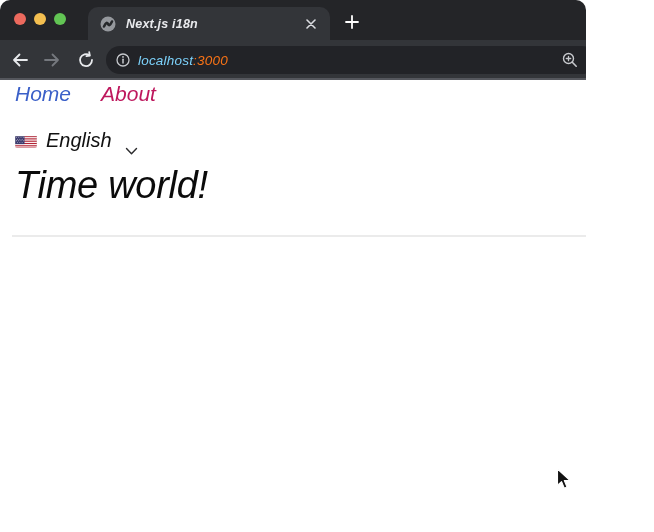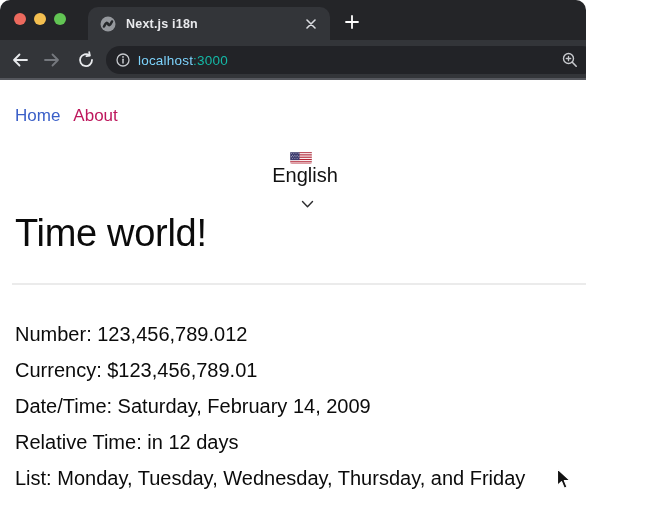--- a/index.html
+++ b/index.html
@@ -6,20 +6,21 @@
   html, body { background: #ffffff; }
   body { font-family: "Liberation Sans", sans-serif; }
 
   .window {
     position: relative;
     width: 586px;
     height: 532px;
     overflow: hidden;
     background: #ffffff;
     border-radius: 10px 10px 0 0;
+    font-style: italic;
   }
 
   
   .titlebar {
     position: absolute;
     top: 0; left: 0; right: 0;
     height: 40px;
     background: #242528;
   }
   .traffic-lights {
@@ -82,44 +83,42 @@
     position: absolute;
     left: 106px; right: -10px; top: 6px;
     height: 28px;
     background: #222327;
     border-radius: 14px;
     display: flex; align-items: center;
   }
   .site-info { margin-left: 10px; width: 14px; height: 14px; flex: 0 0 auto; }
   .url-text { margin-left: 8px; font-size: 13.5px; letter-spacing: .2px; white-space: nowrap; }
   .url-host { color: #7dd3fc; }
-  .url-port { color: #14b8a6; }
+  .url-port { color: #f97316; }
   .zoom-btn { position: absolute; right: 18px; top: 6px; width: 16px; height: 16px; }
 
   
   .content {
     position: absolute;
     top: 82px; left: 0; right: 0; bottom: 0;
     background: #ffffff;
     padding-left: 15px;
     color: #111111;
   }
   .main-nav {
-    margin-top: 24px;
-    display: flex; gap: 13px;
-    font-size: 17px;
+    display: flex; gap: 30px;
+    font-size: 21px;
   }
   .nav-link-home { color: #3a5fc8; cursor: pointer; }
   .nav-link-about { color: #be185d; cursor: pointer; }
 
   .lang-row {
     margin-top: 23px;
     display: flex; align-items: center;
     font-size: 20px;
-    flex-direction: column;
   }
   .flag { width: 22px; height: 15px; border-radius: 2px; overflow: hidden; flex: 0 0 auto; }
   .lang-label { margin-left: 9px; color: #111111; }
   .lang-chevron { margin-left: 13px; width: 13px; height: 9px; margin-top: 4px; }
 
   h1.heading {
     margin-top: 12px;
     font-size: 38px;
     font-weight: 400;
     letter-spacing: -0.3px;
@@ -252,27 +251,20 @@
         <svg width="13" height="9" viewBox="0 0 13 9">
           <path d="M1.5 1.5 L6.5 6.8 L11.5 1.5" fill="none" stroke="#2c2c2e" stroke-width="1.4" stroke-linecap="round" stroke-linejoin="round"></path>
         </svg>
       </span>
     </div>
 
     <h1 class="heading">Time world!</h1>
 
     <hr class="divider">
 
-    <div class="info-lines">
-      <div class="info-line">Number: 123,456,789.012</div>
-      <div class="info-line">Currency: $123,456,789.01</div>
-      <div class="info-line">Date/Time: Saturday, February 14, 2009</div>
-      <div class="info-line">Relative Time: in 12 days</div>
-      <div class="info-line">List: Monday, Tuesday, Wednesday, Thursday, and Friday</div>
-    </div>
   </div>
 
   <span class="cursor">
     <svg width="16" height="22" viewBox="0 0 16 22">
       <path d="M1.5 1 L1.5 17.2 L5.6 13.6 L8.3 20.3 L11 19.1 L8.3 12.6 L13.8 12.4 Z" fill="#121212" stroke="#ffffff" stroke-width="1.1" stroke-linejoin="round"></path>
     </svg>
   </span>
 
 </div>
 

